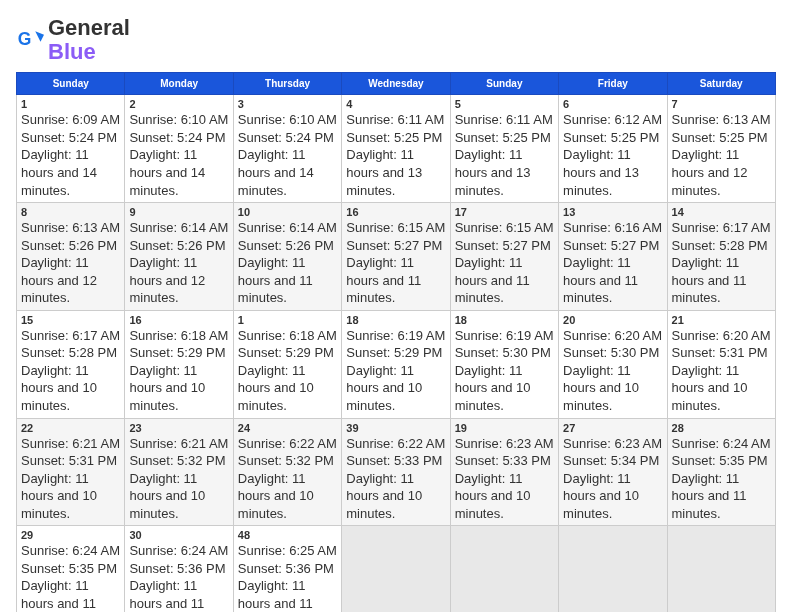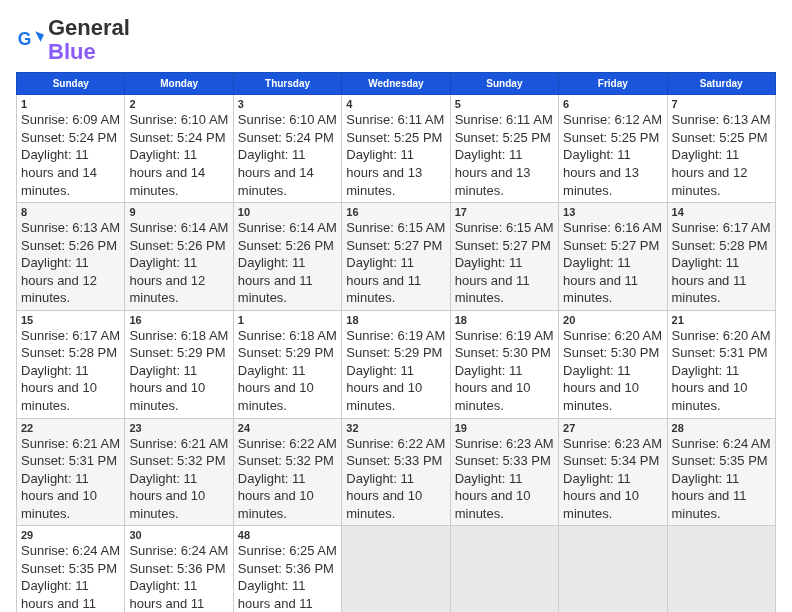--- a/index.html
+++ b/index.html
@@ -225,21 +225,21 @@
           </td>
           <td>
             <span class="day-num">23</span>
             <div class="day-info">Sunrise: 6:21 AM<br>Sunset: 5:32 PM<br>Daylight: 11 hours and 10 minutes.</div>
           </td>
           <td>
             <span class="day-num">24</span>
             <div class="day-info">Sunrise: 6:22 AM<br>Sunset: 5:32 PM<br>Daylight: 11 hours and 10 minutes.</div>
           </td>
           <td>
-            <span class="day-num">32</span>
+            <span class="day-num">39</span>
             <div class="day-info">Sunrise: 6:22 AM<br>Sunset: 5:33 PM<br>Daylight: 11 hours and 10 minutes.</div>
           </td>
           <td>
             <span class="day-num">19</span>
             <div class="day-info">Sunrise: 6:23 AM<br>Sunset: 5:33 PM<br>Daylight: 11 hours and 10 minutes.</div>
           </td>
           <td>
             <span class="day-num">27</span>
             <div class="day-info">Sunrise: 6:23 AM<br>Sunset: 5:34 PM<br>Daylight: 11 hours and 10 minutes.</div>
           </td>

